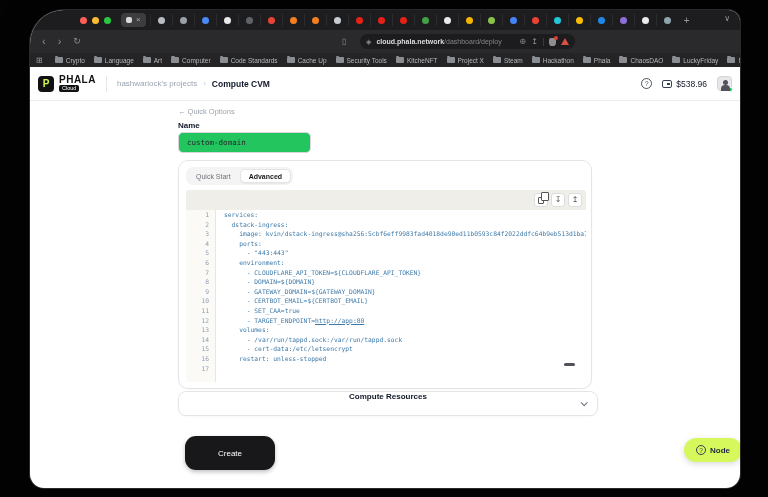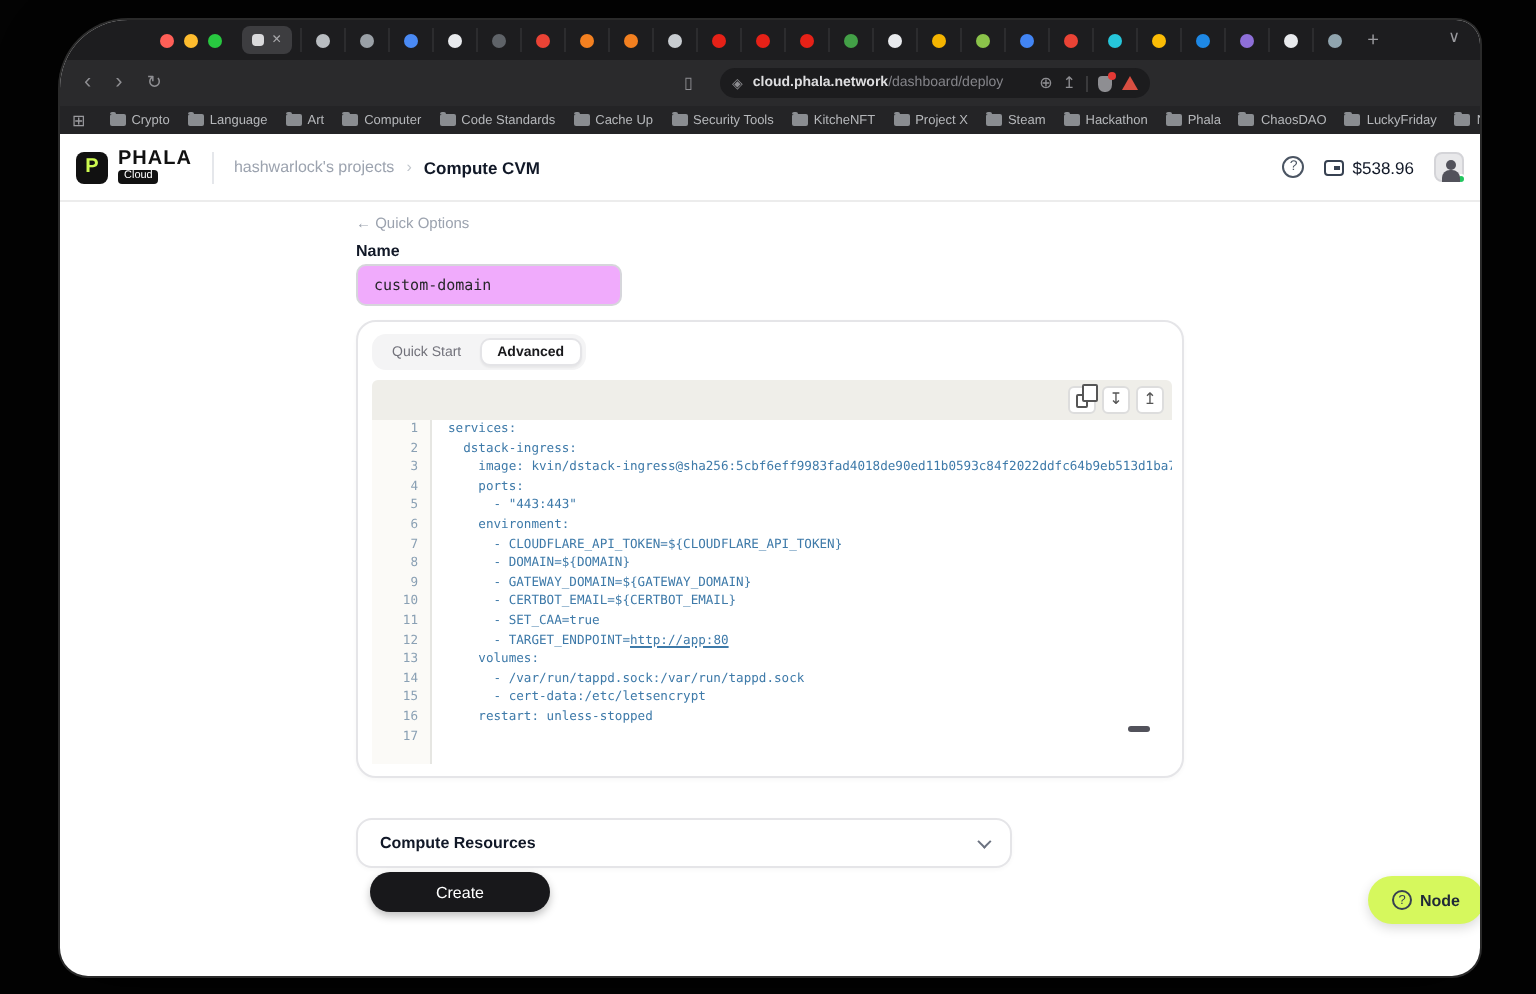--- a/index.html
+++ b/index.html
@@ -80,21 +80,21 @@
   .avatar { width:15px; height:15px; background:#e8e8ea; border:1px solid #d4d4d8; border-radius:4px; position:relative; overflow:visible; }
   .avatar::before { content:""; position:absolute; left:4.5px; top:2.5px; width:5px; height:5px; border-radius:50%; background:#52525b; }
   .avatar::after { content:""; position:absolute; left:2.5px; top:8px; width:9px; height:6px; border-radius:4px 4px 0 0; background:#52525b; }
   .status-dot { position:absolute; right:-2px; bottom:-2px; width:5px; height:5px; border-radius:50%;
     background:#22c55e; border:1px solid #fff; }
 
   
   .back-link { position:absolute; left:148px; top:97px; color:#9ca3af; font-size:7.5px; }
   .name-label { position:absolute; left:148px; top:111px; color:#111827; font-size:8px; font-weight:bold; }
   .name-input { position:absolute; left:148px; top:122px; width:133px; height:21px;
-    border:1px solid #d6d6db; border-radius:5px; background:#f0abfc; color:#27272a;
+    border:1px solid #d6d6db; border-radius:5px; background:#22c55e; color:#27272a;
     font-family:"DejaVu Sans Mono", monospace; font-size:7.5px; padding:0 8px; outline:none; }
 
   .editor-card { position:absolute; left:148px; top:150px; width:414px; height:229px;
     border:1px solid #e5e5e8; border-radius:10px; background:#fff; box-shadow:0 1px 2px rgba(0,0,0,.03); }
   .seg { position:absolute; left:7px; top:6px; height:18px; background:#f4f4f5; border-radius:7px;
     display:flex; align-items:center; padding:2px; gap:1px; }
   .seg-tab { font-size:7px; color:#71717a; padding:0 8px; height:14px; display:flex; align-items:center;
     border-radius:5px; }
   .seg-tab.active { background:#fff; border:1px solid #e4e4e7; color:#18181b; font-weight:bold;
     box-shadow:0 1px 1px rgba(0,0,0,.05); }
@@ -106,32 +106,32 @@
   .ic-copy::before { content:""; position:absolute; left:1.5px; bottom:1.5px; width:6px; height:7px;
     border:1px solid #555; border-radius:1px; background:#fff; }
   .code-area { position:absolute; left:7px; top:49px; width:400px; height:172px; overflow:hidden; display:flex;
     font-family:"DejaVu Sans Mono", monospace; font-size:6.3px; line-height:9.6px; }
   .gutter { width:30px; flex:none; background:#fbfaf7; border-right:1px solid #e6e6e2; text-align:right;
     padding-right:6px; color:#8aa0b4; }
   .code-body { flex:1; padding-left:8px; white-space:pre; color:#3e7aa9; overflow:hidden; }
   .cm-link { text-decoration:underline; }
   .hscroll-thumb { position:absolute; right:16px; top:202px; width:11px; height:2.5px; background:#52525b; border-radius:2px; }
 
-  .compute-card { position:absolute; left:148px; top:399px; width:328px; height:25px;
+  .compute-card { position:absolute; left:148px; top:381px; width:420px; height:25px;
     border:1px solid #e5e5e8; border-radius:8px; background:#fff; display:flex; align-items:center;
-    padding:0 11px; box-shadow:0 1px 2px rgba(0,0,0,.03); }
+    padding:0 11px; box-shadow:0 1px 2px rgba(0,0,0,.03);flex-direction:column; }
   .compute-label { font-size:8px; font-weight:bold; color:#111827; }
   .chev { margin-left:auto; width:5px; height:5px; border-right:1px solid #6b7280; border-bottom:1px solid #6b7280;
     transform:rotate(45deg) translateY(-1px); }
   .node-row { position:absolute; left:148px; top:413px; width:360px; height:18px; display:flex;
     align-items:center; padding:0 11px; border-bottom:1px dotted #d8d8dc; background:#fff; }
   .node-label { font-size:8px; font-weight:bold; color:#111827; }
   .node-hint { margin-left:auto; font-size:6.5px; color:#9ca3af; }
 
-  .create-btn { position:absolute; left:155px; top:426px; width:90px; height:20px; background:#18181b;
+  .create-btn { position:absolute; left:155px; top:426px; width:90px; height:34px; background:#18181b;
     color:#fff; font-size:8px; font-weight:500; border:none; border-radius:11px;
     display:flex; align-items:center; justify-content:center; box-shadow:0 2px 4px rgba(0,0,0,.25); }
   .help-btn { position:absolute; left:654px; top:428px; width:58px; height:24px; background:#d6f85d;
     border-radius:12px; display:flex; align-items:center; justify-content:center; gap:4px;
     box-shadow:0 2px 6px rgba(0,0,0,.15); }
   .help-q { width:10px; height:10px; border:1px solid #374151; border-radius:50%; color:#374151;
     font-size:6.5px; display:flex; align-items:center; justify-content:center; }
   .help-txt { font-size:8px; font-weight:bold; color:#1f2937; }
 </style>
 </head>

